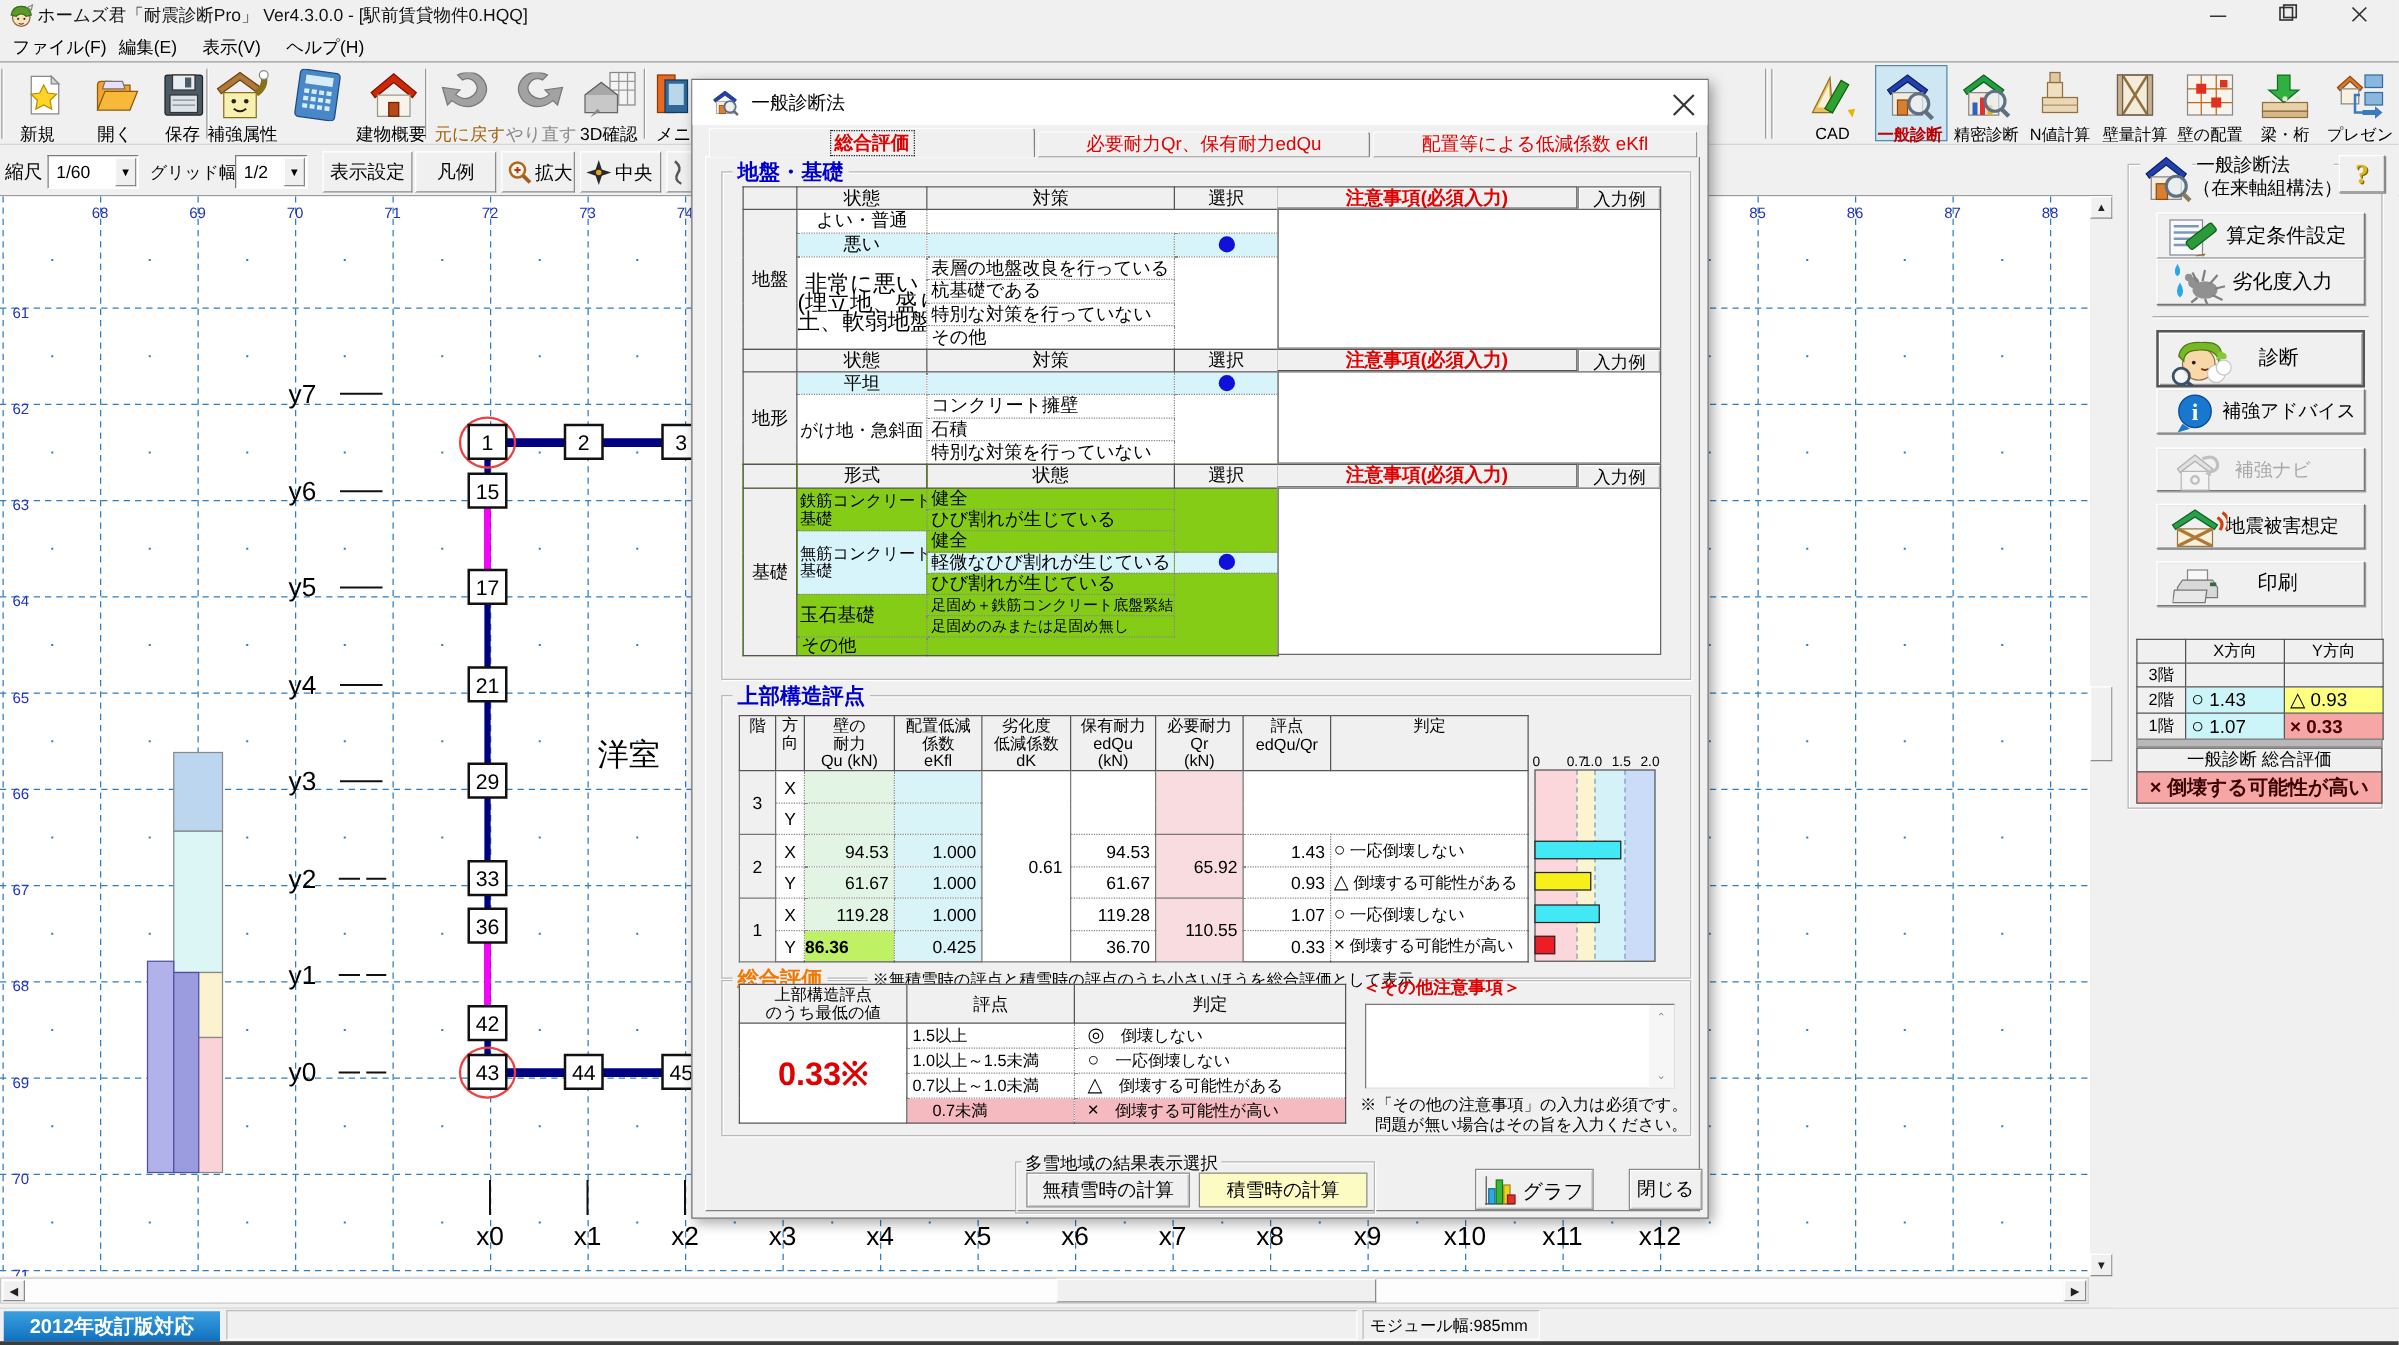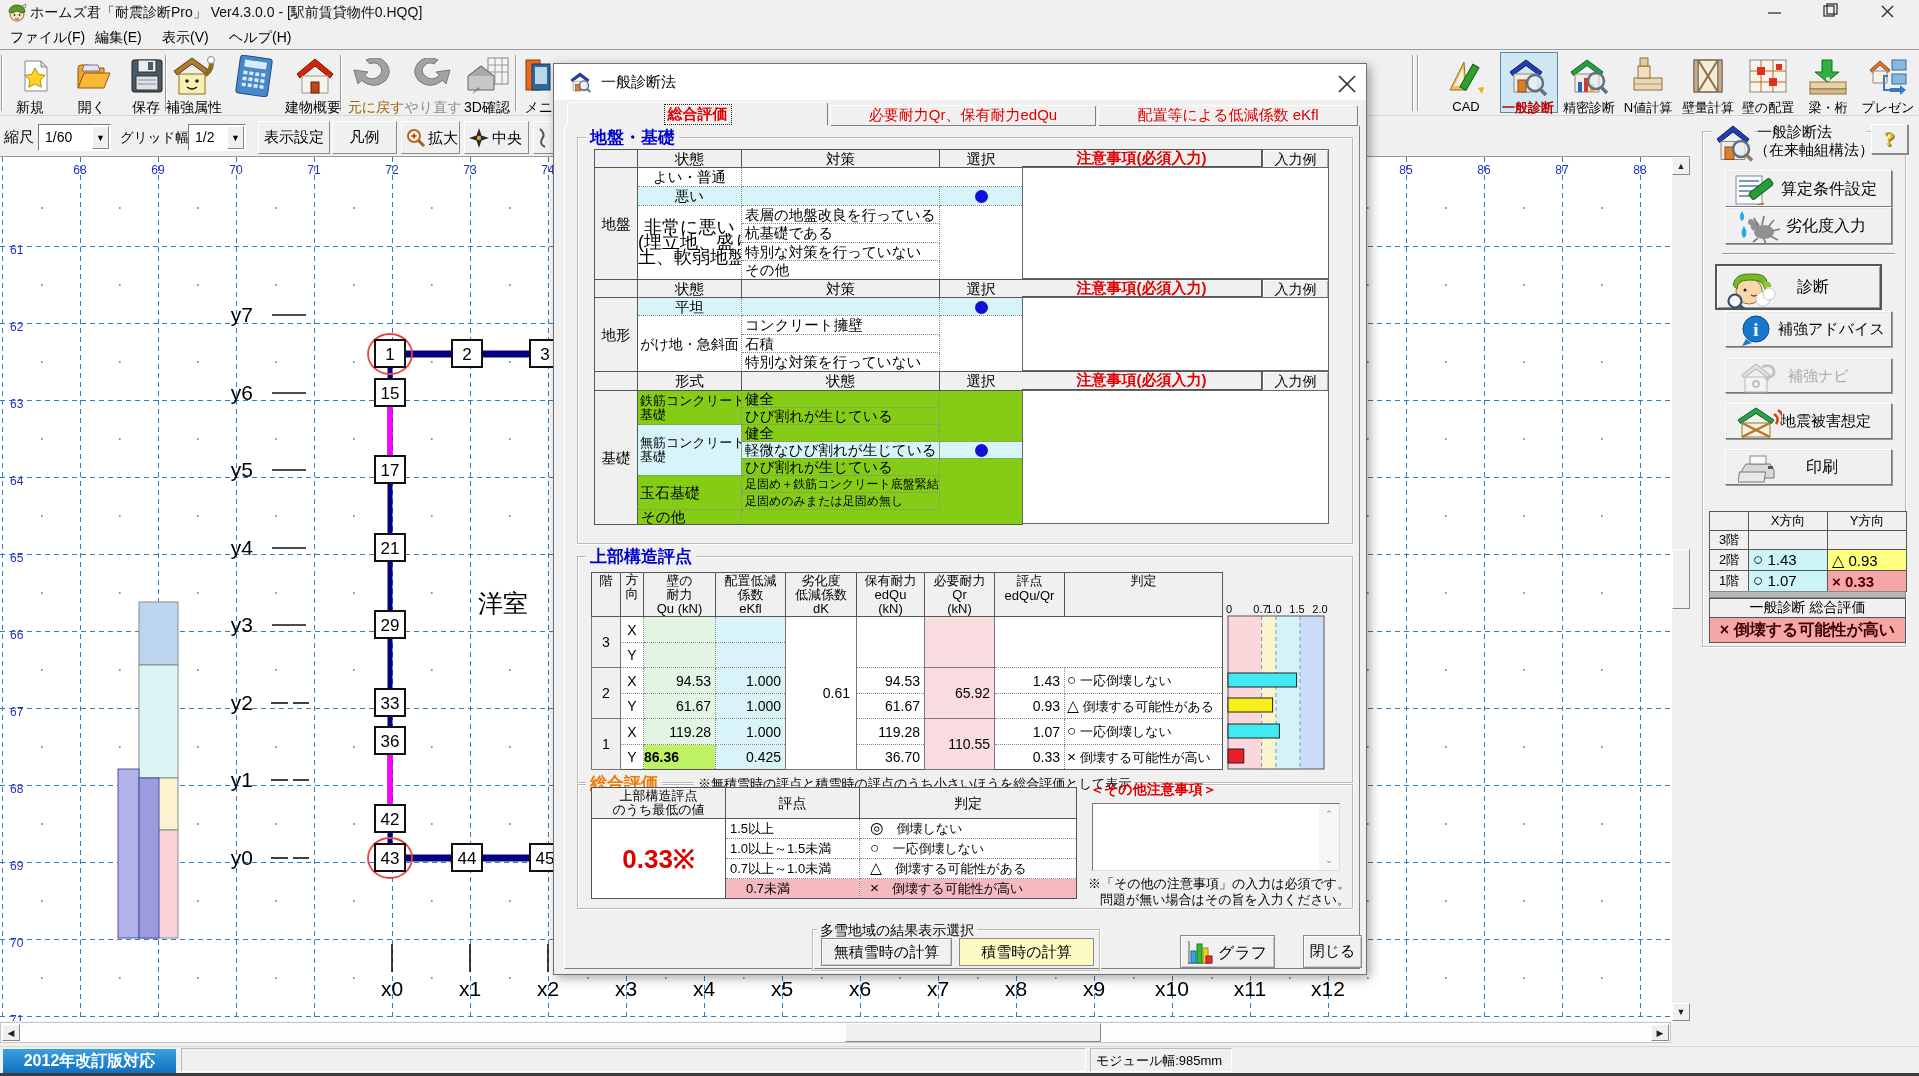--- a/index.html
+++ b/index.html
@@ -457,21 +457,21 @@
           <path d="M32 17 l6 -7"></path>
           <path d="M36 21 l8 -2"></path>
           <path d="M34 26 l8 4"></path>
           <path d="M28 29 l2 5"></path>
           <path d="M22 28 l-5 4"></path>
         </g>
       </svg>
       <div class="a" style="left:60px;top:50%;transform:translateY(-50%);font-size:16px;color:#000;white-space:nowrap;">劣化度入力</div>
     </div>
     <div class="a" style="left:32px;top:136px;width:173px;height:2px;border-top:1px solid #999;border-bottom:1px solid #fff;"></div>
-    <div class="a" style="left:25px;top:147px;width:167px;height:46px;background:#f0f0f0;border:2px solid #555;box-shadow:inset 1px 1px 0 #fff,inset -1px -1px 0 #999;">
+    <div class="a" style="left:35px;top:147px;width:167px;height:46px;background:#f0f0f0;border:2px solid #555;box-shadow:inset 1px 1px 0 #fff,inset -1px -1px 0 #999;">
       <svg class="a" style="left:8px;top:3px" width="52" height="40" viewBox="0 0 52 40">
         <circle cx="24" cy="22" r="13" fill="#f8d8a8" stroke="#a07040"></circle>
         <path d="M8 16 Q10 4 26 5 Q42 4 42 14 L40 20 Q38 10 24 11 Q12 11 12 20 z" fill="#78b828" stroke="#4a7a10"></path>
         <path d="M40 12 q8 1 6 6 l-8 1 z" fill="#88c838"></path>
         <circle cx="20" cy="21" r="1.5" fill="#222"></circle>
         <path d="M26 26 q3 2 6 0" stroke="#803010" fill="none" stroke-width="1.5"></path>
         <circle cx="38" cy="30" r="7" fill="#fff" stroke="#c8c8c8"></circle>
         <circle cx="44" cy="25" r="6" fill="#fff" stroke="#c8c8c8"></circle>
         <circle cx="10" cy="32" r="6.5" fill="#f4f8fa" fill-opacity="0.8" stroke="#385068" stroke-width="2.2"></circle>
         <line x1="14.5" y1="36.5" x2="19" y2="40" stroke="#385068" stroke-width="3"></line>

